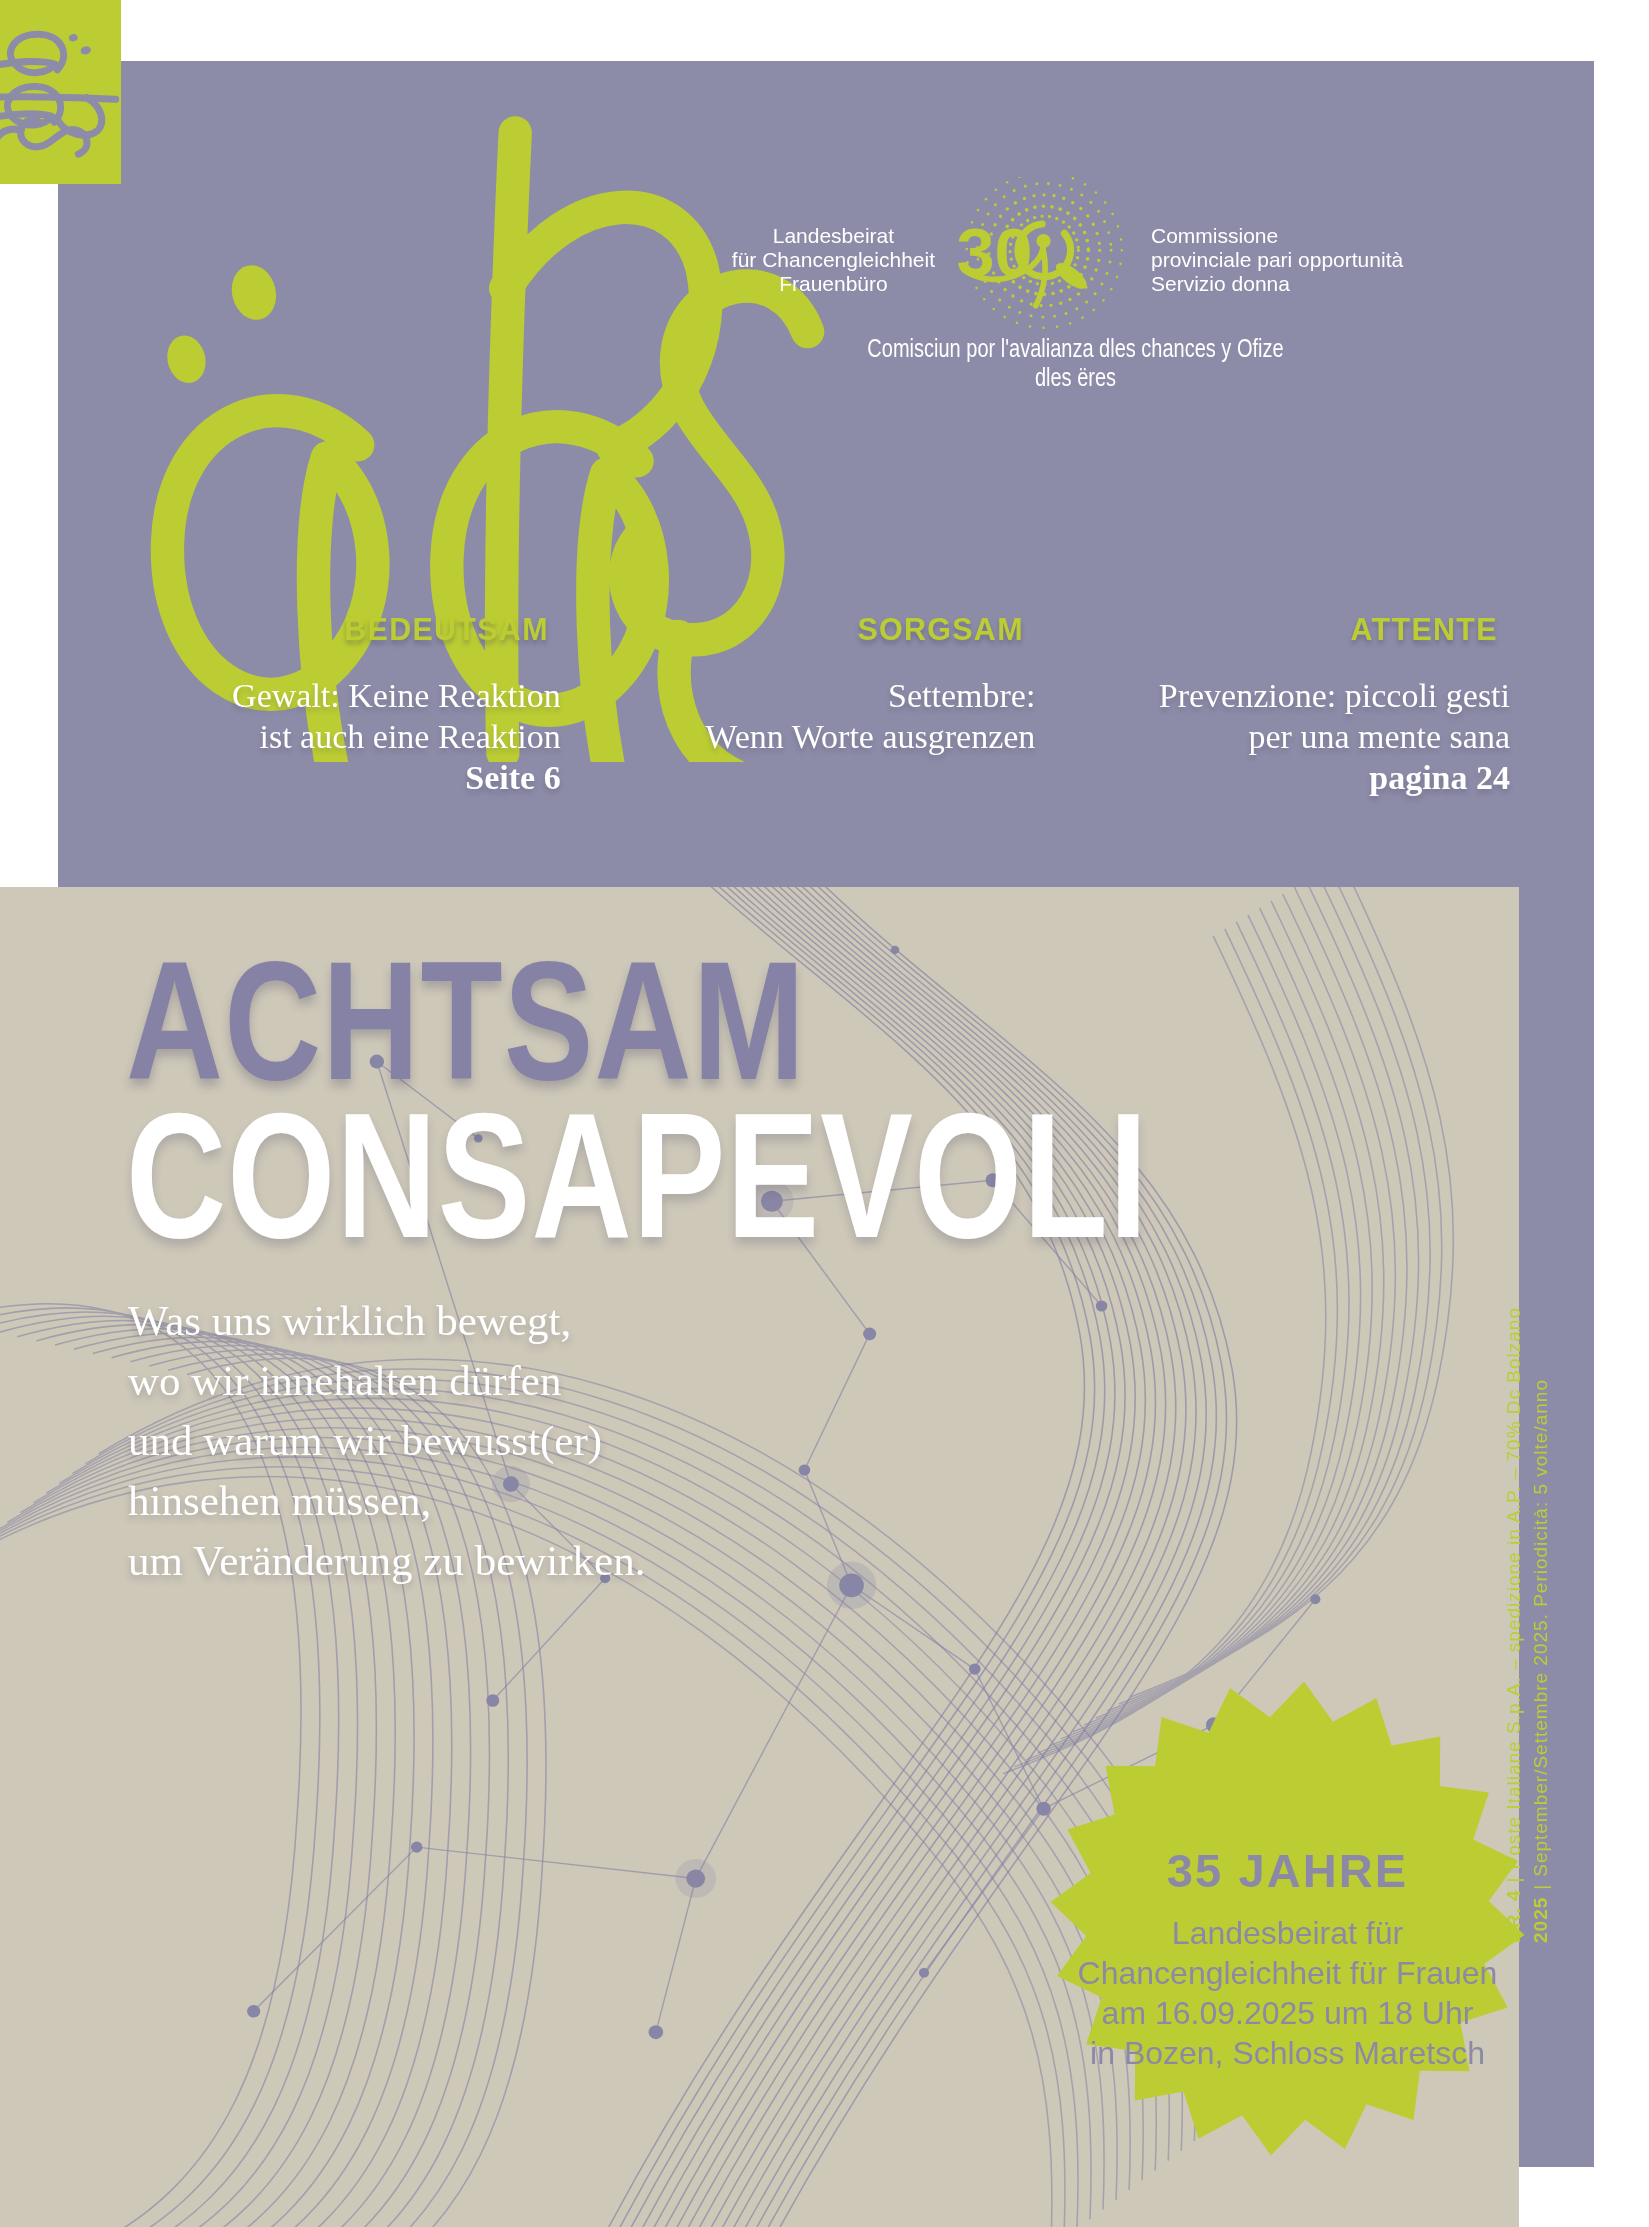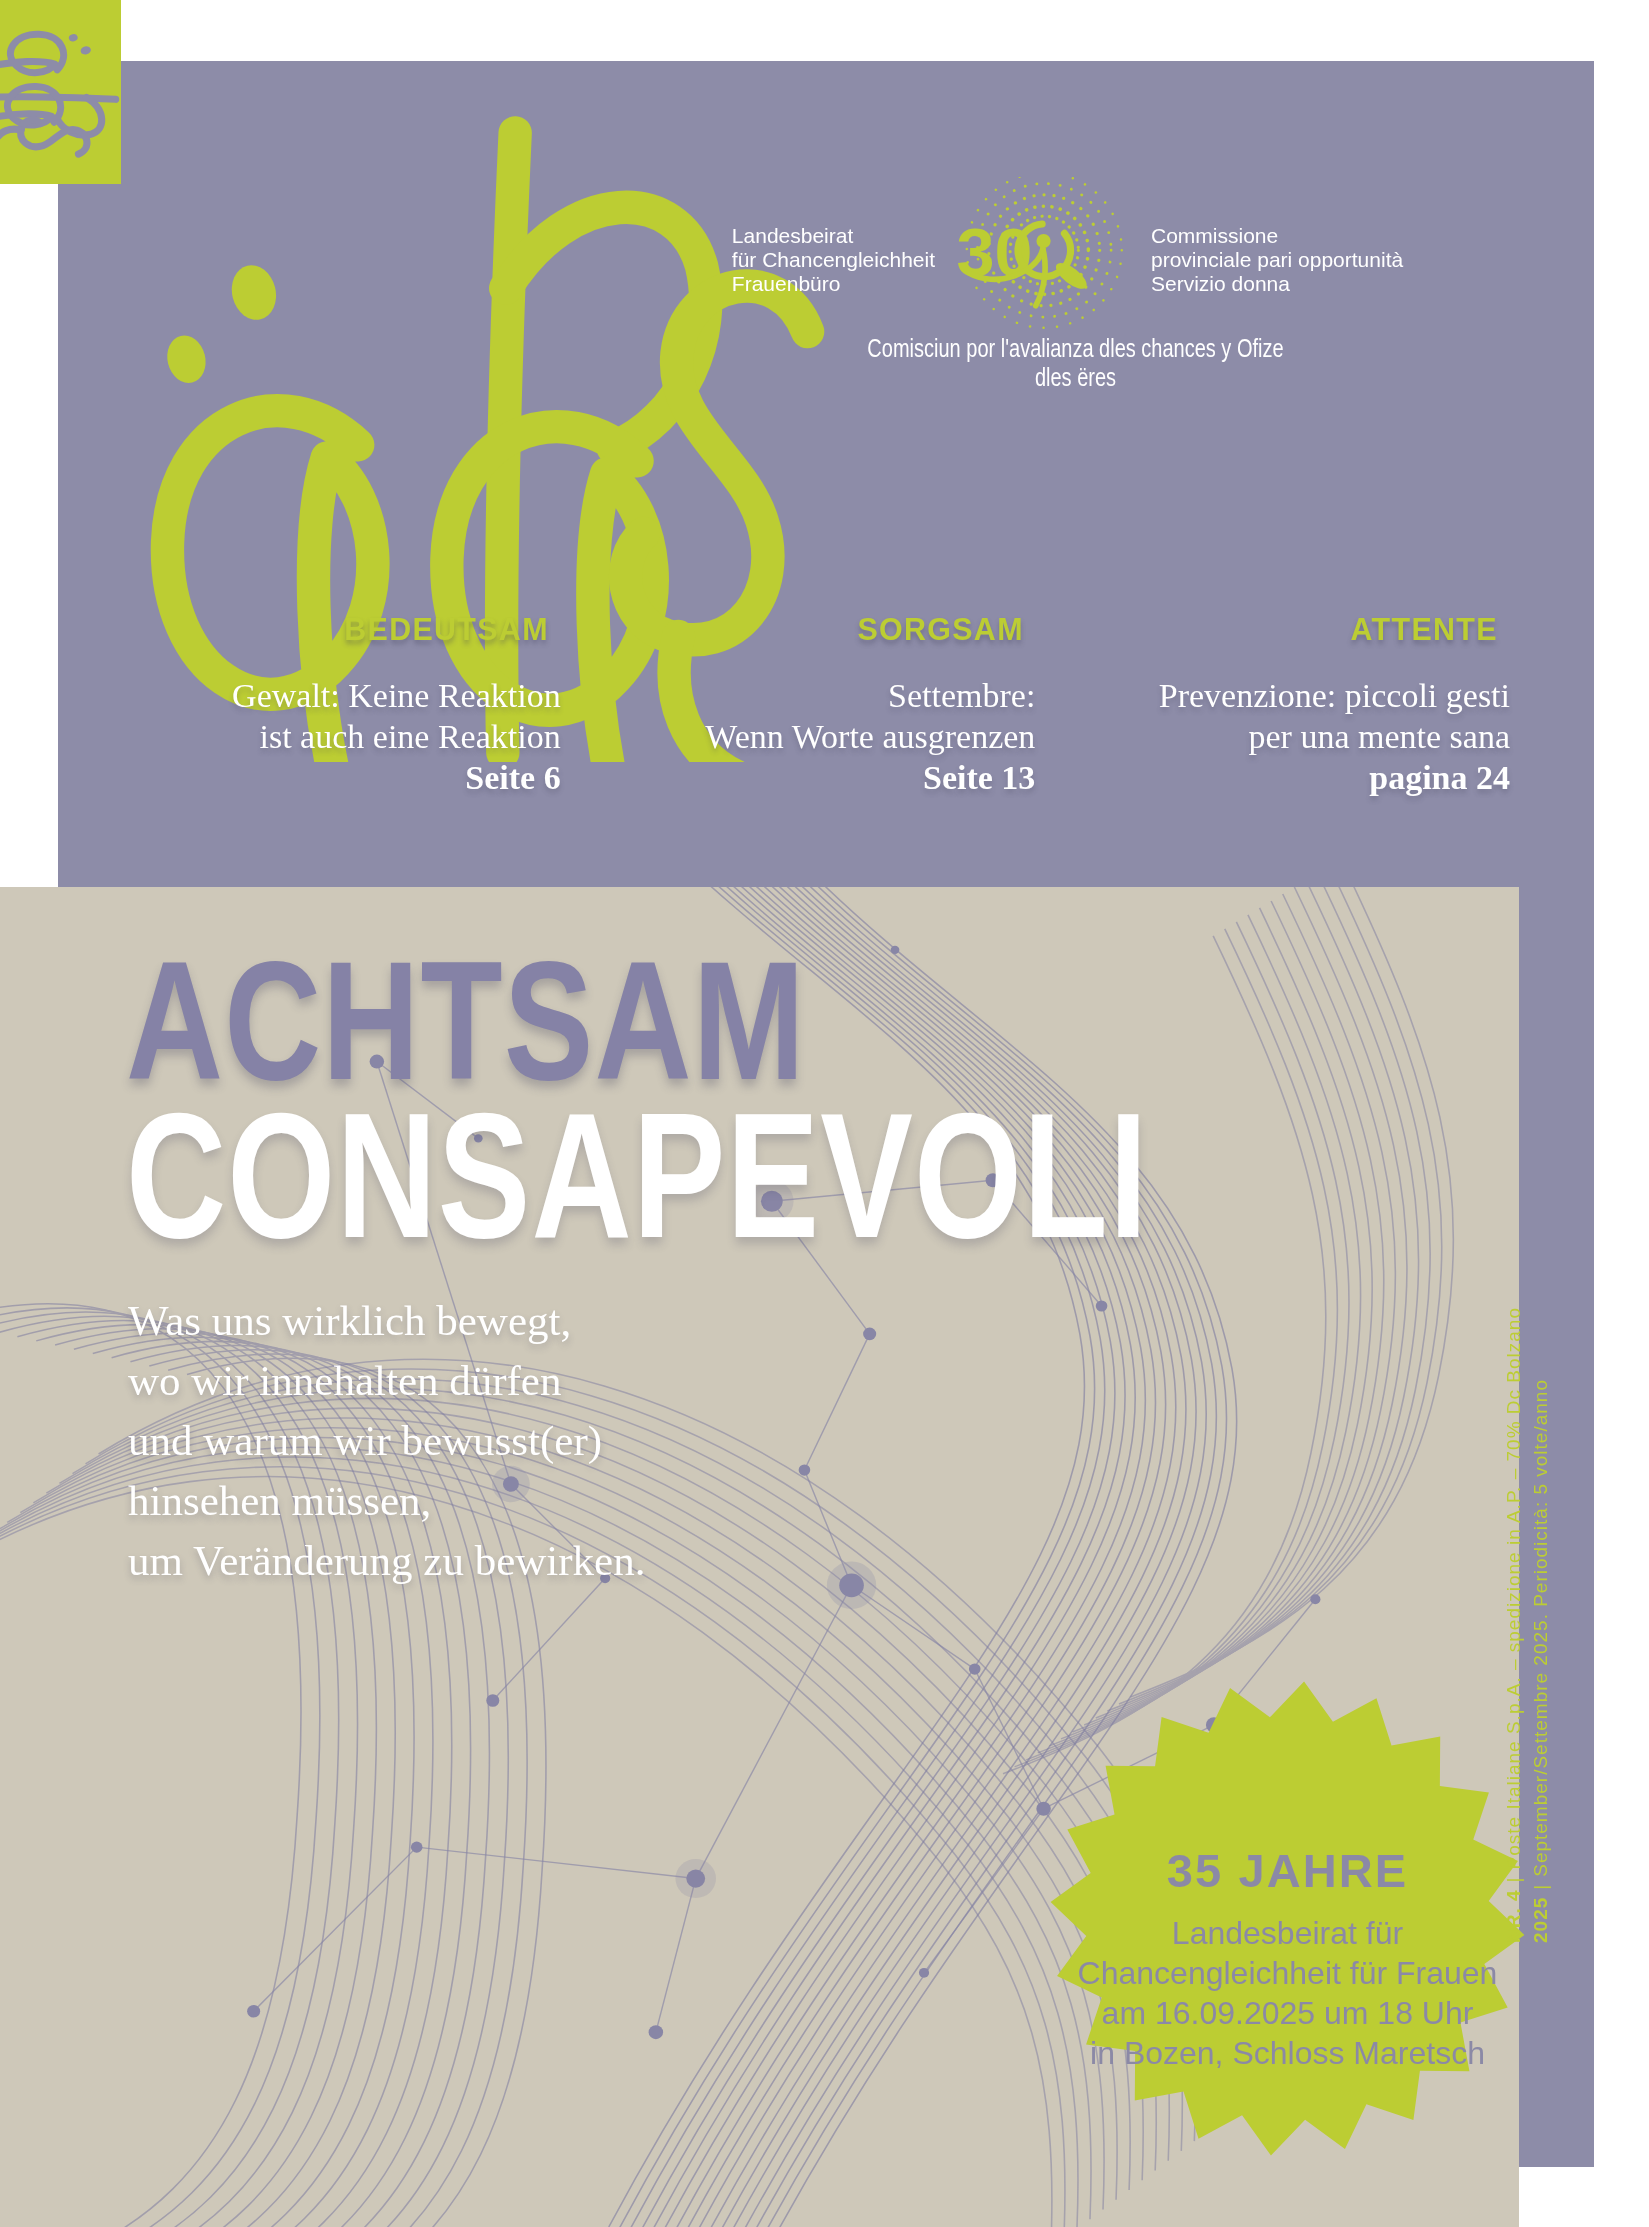--- a/index.html
+++ b/index.html
@@ -14,21 +14,21 @@
   
   .script-logo-big{position:absolute;left:47px;top:37px;width:726px;height:664px;}
   .script-stroke{fill:none;stroke-linecap:round;stroke-linejoin:round;}
 
   
   .green-square{position:absolute;left:0;top:0;width:121px;height:184px;background:#bccd33;overflow:hidden;}
   .corner-logo{position:absolute;left:-8.4px;top:24.4px;width:136px;height:133px;transform:rotate(90deg);}
 
   
   .org-block{position:absolute;color:#ffffff;font-size:21px;line-height:24px;}
-  .org-left{right:659px;top:163px;text-align:left;}
+  .org-left{right:659px;top:163px;text-align:center;}
   .org-right{left:1093px;top:163px;text-align:left;}
 
   .logo30{position:absolute;left:891px;top:116px;width:182px;height:175px;}
 
   .ladin-line{position:absolute;left:752px;top:273px;width:531px;text-align:center;color:#ffffff;
               font-size:25px;transform:scaleX(0.8);}
   .masthead{position:absolute;left:749px;top:320px;width:524px;text-align:center;color:#ffffff;
             font-family:"Liberation Serif",serif;font-size:70px;letter-spacing:-0.7px;white-space:nowrap;}
   .masthead .bold{font-weight:bold;}
 
@@ -132,21 +132,20 @@
           <div>Gewalt: Keine Reaktion</div>
           <div>ist auch eine Reaktion</div>
           <div class="teaser-ref">Seite 6</div>
         </div>
       </div>
       <div class="teaser">
         <div class="teaser-label">SORGSAM</div>
         <div class="teaser-body">
           <div>Settembre:</div>
           <div>Wenn Worte ausgrenzen</div>
-          <div class="teaser-ref">Seite 13</div>
         </div>
       </div>
       <div class="teaser">
         <div class="teaser-label">ATTENTE</div>
         <div class="teaser-body">
           <div>Prevenzione: piccoli gesti</div>
           <div>per una mente sana</div>
           <div class="teaser-ref">pagina 24</div>
         </div>
       </div>

